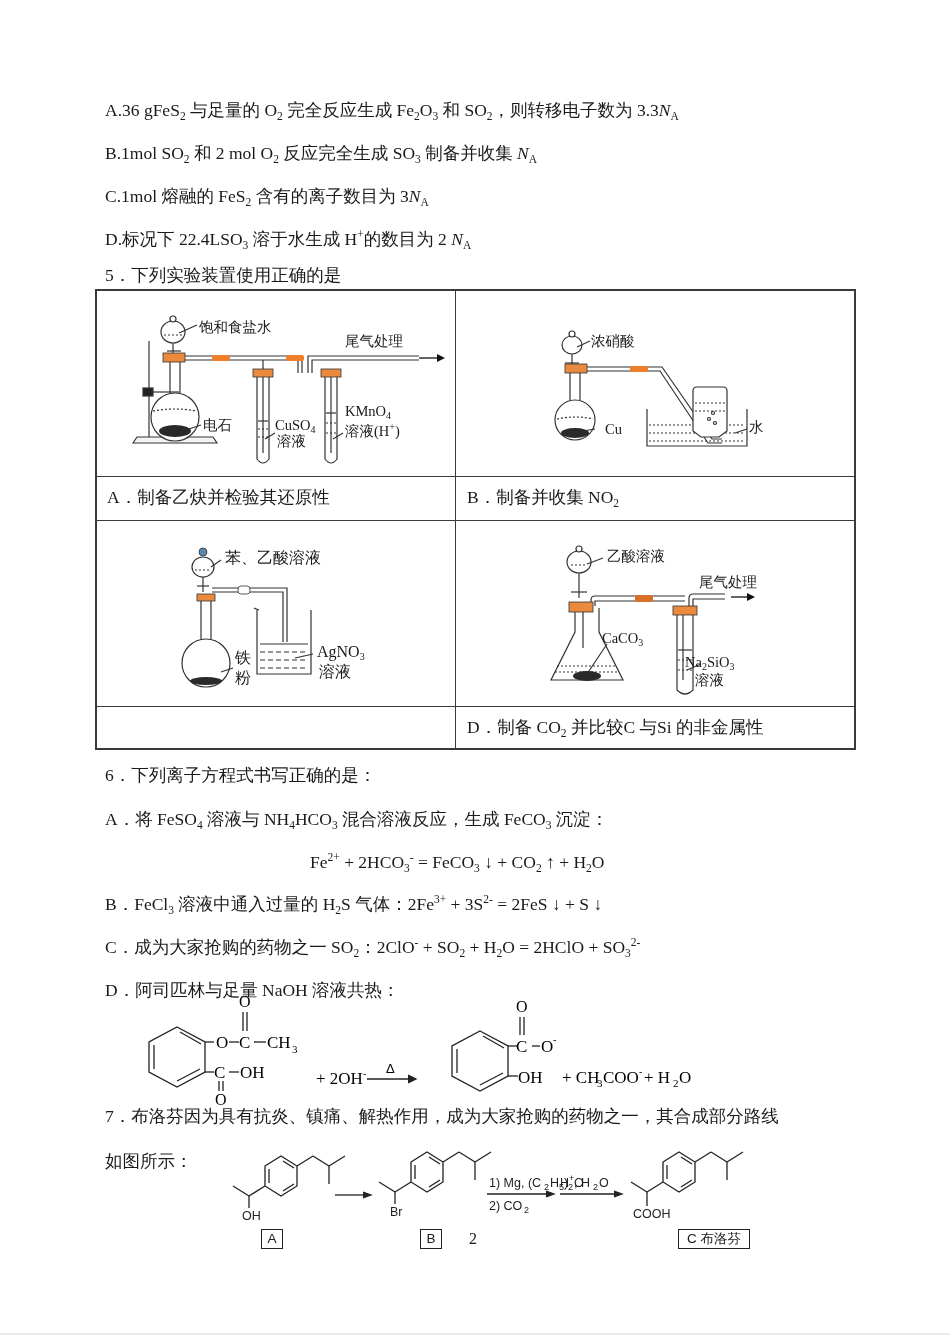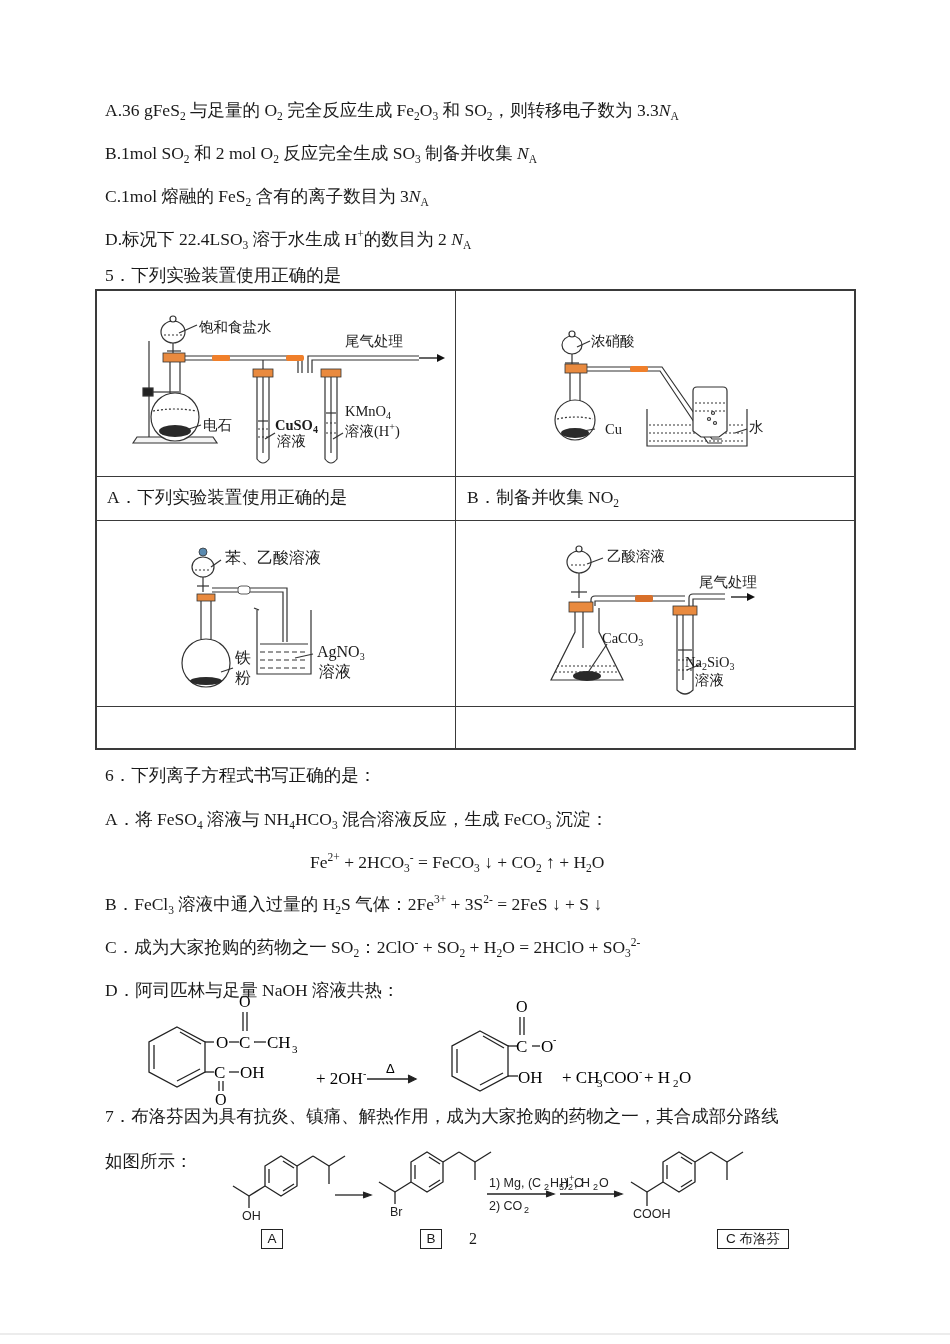--- a/index.html
+++ b/index.html
@@ -96,26 +96,26 @@
       <rect x="189" y="64" width="18" height="6" rx="2" fill="#f07f2a"></rect>
 
       <ellipse cx="78" cy="140" rx="16" ry="6" fill="#2a2a2a"></ellipse>
 
       <line x1="322" y1="67" x2="340" y2="67" stroke="#111" stroke-width="1.3"></line>
       <path d="M340 63 L348 67 L340 71 Z" fill="#111"></path>
     </svg>
     <div class="lbl" style="left:102px;top:28px;">饱和食盐水</div>
     <div class="lbl" style="left:248px;top:42px;">尾气处理</div>
     <div class="lbl" style="left:106px;top:126px;">电石</div>
-    <div class="lbl" style="left:178px;top:126px;font-weight:bold;"><span>CuSO</span><sub>4</sub></div>
+    <div class="lbl" style="left:178px;top:126px;"><span>CuSO</span><sub>4</sub></div>
     <div class="lbl" style="left:180px;top:142px;">溶液</div>
     <div class="lbl" style="left:248px;top:112px;"><span>KMnO</span><sub>4</sub></div>
     <div class="lbl" style="left:248px;top:132px;"><span>溶液(H</span><sup>+</sup><span>)</span></div>
   </div>
-  <div class="cap" style="left:10px;top:195px;">A．下列实验装置使用正确的是</div>
+  <div class="cap" style="left:10px;top:195px;">A．制备乙炔并检验其还原性</div>
 
   <div class="cell-fig" style="left:360px;top:0;width:400px;height:185px;">
     <svg width="400" height="185" viewBox="0 0 400 185">
       <g stroke="#333" stroke-width="1.2" fill="none">
         <circle cx="118" cy="129" r="20" fill="#fff"></circle>
         <line x1="113" y1="110" x2="113" y2="82"></line>
           <line x1="123" y1="110" x2="123" y2="82"></line>
         <path d="M100 128 Q118 124 136 128" stroke-dasharray="2 2"></path>
         <ellipse cx="115" cy="54" rx="10" ry="9" fill="#fff"></ellipse>
         <circle cx="115" cy="43" r="3" fill="#fff"></circle>
@@ -215,20 +215,21 @@
       <ellipse cx="130" cy="154" rx="14" ry="5" fill="#2a2a2a"></ellipse>
       <line x1="274" y1="75" x2="290" y2="75" stroke="#111" stroke-width="1.3"></line>
       <path d="M290 71 L298 75 L290 79 Z" fill="#111"></path>
     </svg>
     <div class="lbl" style="left:150px;top:26px;">乙酸溶液</div>
     <div class="lbl" style="left:242px;top:52px;">尾气处理</div>
     <div class="lbl" style="left:145px;top:108px;"><span>CaCO</span><sub>3</sub></div>
     <div class="lbl" style="left:228px;top:132px;"><span>Na</span><sub>2</sub><span>SiO</span><sub>3</sub></div>
     <div class="lbl" style="left:238px;top:150px;">溶液</div>
   </div>
+  <div class="cap" style="left:370px;top:425px;"><span>D．制备 CO</span><sub>2</sub><span> 并比较C 与Si 的非金属性</span></div>
 </div>
 
 <div class="line" style="left:105px;top:764px;">6．下列离子方程式书写正确的是：</div>
 <div class="line" style="left:105px;top:808px;">
   <span>A．将 FeSO</span><sub>4</sub><span> 溶液与 NH</span><sub>4</sub><span>HCO</span><sub>3</sub><span> 混合溶液反应，生成 FeCO</span><sub>3</sub><span> 沉淀：</span>
 </div>
 <div class="line" style="left:310px;top:851px;">
   <span>Fe</span><sup>2+</sup><span> + 2HCO</span><sub>3</sub><sup>-</sup><span> = FeCO</span><sub>3</sub><span> ↓ + CO</span><sub>2</sub><span> ↑ + H</span><sub>2</sub><span>O</span>
 </div>
 <div class="line" style="left:105px;top:893px;text-align:center;">
@@ -362,15 +363,15 @@
     <text x="354" y="41" font-size="9">+</text>
     <text x="359" y="47">, H</text>
     <text x="378" y="50" font-size="9">2</text>
     <text x="384" y="47">O</text>
     <text x="418" y="78">COOH</text>
   </g>
 </svg>
 <div class="box" style="left:261px;top:1229px;width:20px;height:18px;">A</div>
 <div class="box" style="left:420px;top:1229px;width:20px;height:18px;">B</div>
 <div class="line" style="left:469px;top:1228px;font-size:16px;">2</div>
-<div class="box" style="left:678px;top:1229px;width:70px;height:18px;margin-left:39px;">C 布洛芬</div>
+<div class="box" style="left:678px;top:1229px;width:70px;height:18px;">C 布洛芬</div>
 
 <div class="footer-rule"></div>
 
 </body></html>

